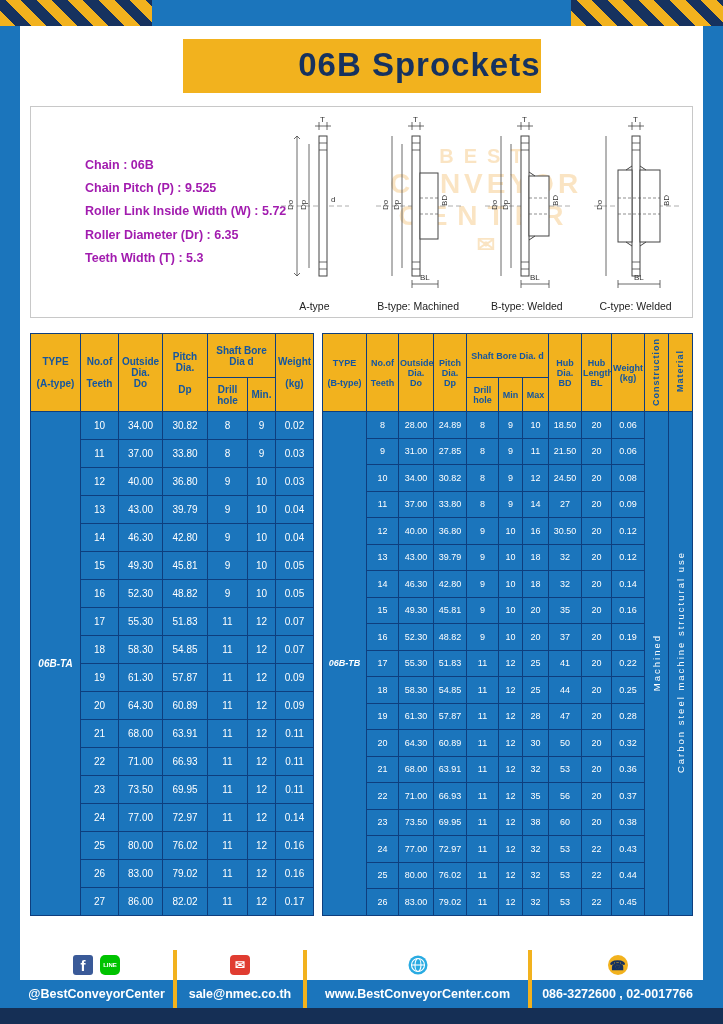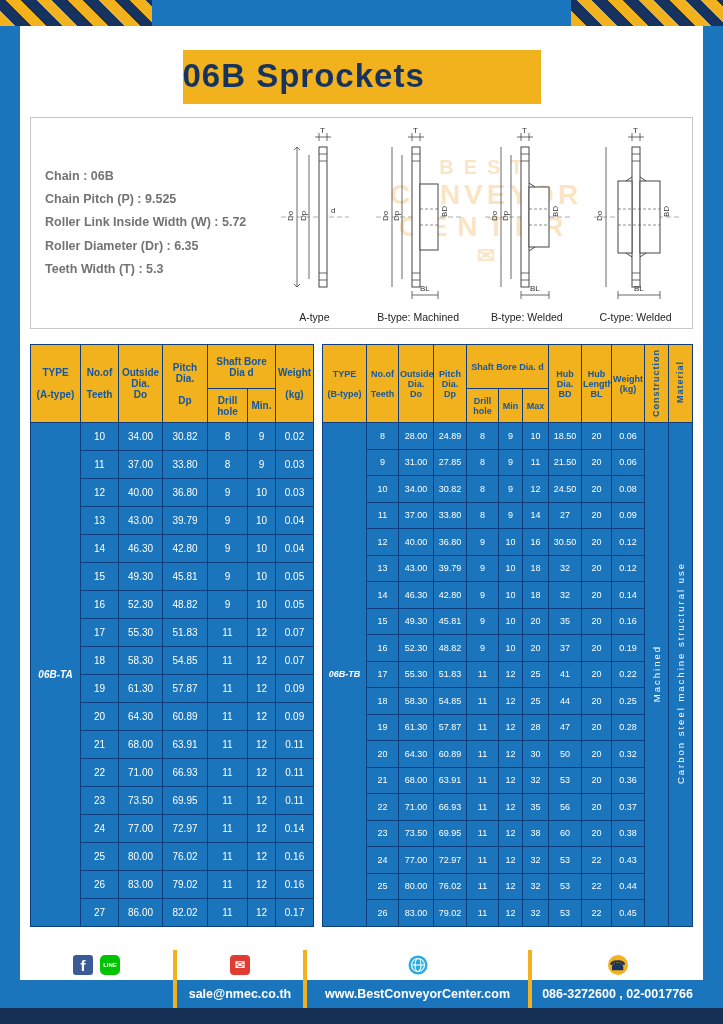--- a/index.html
+++ b/index.html
@@ -12,28 +12,28 @@
   .hazard { position:absolute; top:0; height:26px; width:152px;
             background:repeating-linear-gradient(45deg,#f2b21e 0 11px,#16325f 11px 22px); }
   .hazard.right { right:0; }
   .hazard.left { left:0; }
   .frame-left,.frame-right { position:absolute; top:0; bottom:0; width:20px; background:#1b75bc; z-index:4; }
   .frame-left { left:0; } .frame-right { right:0; }
 
   .content { position:absolute; left:20px; right:20px; top:26px; bottom:74px; background:#fff; }
 
   
-  .title-banner { width:358px; margin:24px auto 0; background:#f2b21e; color:#16325f;
-                  font-size:33px; font-weight:bold; text-align:left; padding:7px 0 9px; letter-spacing:1px; }
+  .title-banner { width:358px; margin:13px auto 0; background:#f2b21e; color:#16325f;
+                  font-size:33px; font-weight:bold; text-align:right; padding:7px 0 9px; letter-spacing:1px; }
 
   
   .diagram-box { position:relative; margin:13px 10px 0; border:1px solid #c8c8c8; height:212px;
                  display:flex; align-items:stretch; overflow:hidden; }
   .specs { width:232px; padding:0 0 0 14px; display:flex; flex-direction:column; justify-content:center; }
-  .specs div { color:#737373; font-weight:bold; font-size:12.5px; line-height:1.85; white-space:nowrap; }
+  .specs div { color:#a21caf; font-weight:bold; font-size:12.5px; line-height:1.85; white-space:nowrap;margin-left:40px; }
   .diagrams { flex:1; display:flex; align-items:flex-end; justify-content:space-around; padding:4px 2px 5px; z-index:2; }
   .diag { text-align:center; }
   .diag svg { display:block; margin:0 auto; }
   .diag-label { font-size:10.5px; color:#222; margin-top:10px; }
   .watermark { position:absolute; left:255px; top:38px; width:400px; text-align:center;
                color:#f0a93c; opacity:0.30; font-weight:bold; z-index:1; pointer-events:none; }
   .watermark .w1 { font-size:20px; letter-spacing:10px; }
   .watermark .w2 { font-size:28px; letter-spacing:4px; }
   .watermark .w3 { font-size:28px; letter-spacing:10px; }
   .watermark .w4 { font-size:22px; }
@@ -639,20 +639,21 @@
 
     </div>
   </div>
 
   <div class="footer">
     <div class="seg s1">
       <div class="seg-icons">
         <span class="ic ic-fb">f</span>
         <span class="ic ic-line">LINE</span>
       </div>
+      <div class="seg-label">@BestConveyorCenter</div>
     </div>
     <div class="seg s2">
       <div class="seg-icons">
         <span class="ic ic-mail">✉</span>
       </div>
       <div class="seg-label">sale@nmec.co.th</div>
     </div>
     <div class="seg s3">
       <div class="seg-icons">
         <svg width="20" height="20">

